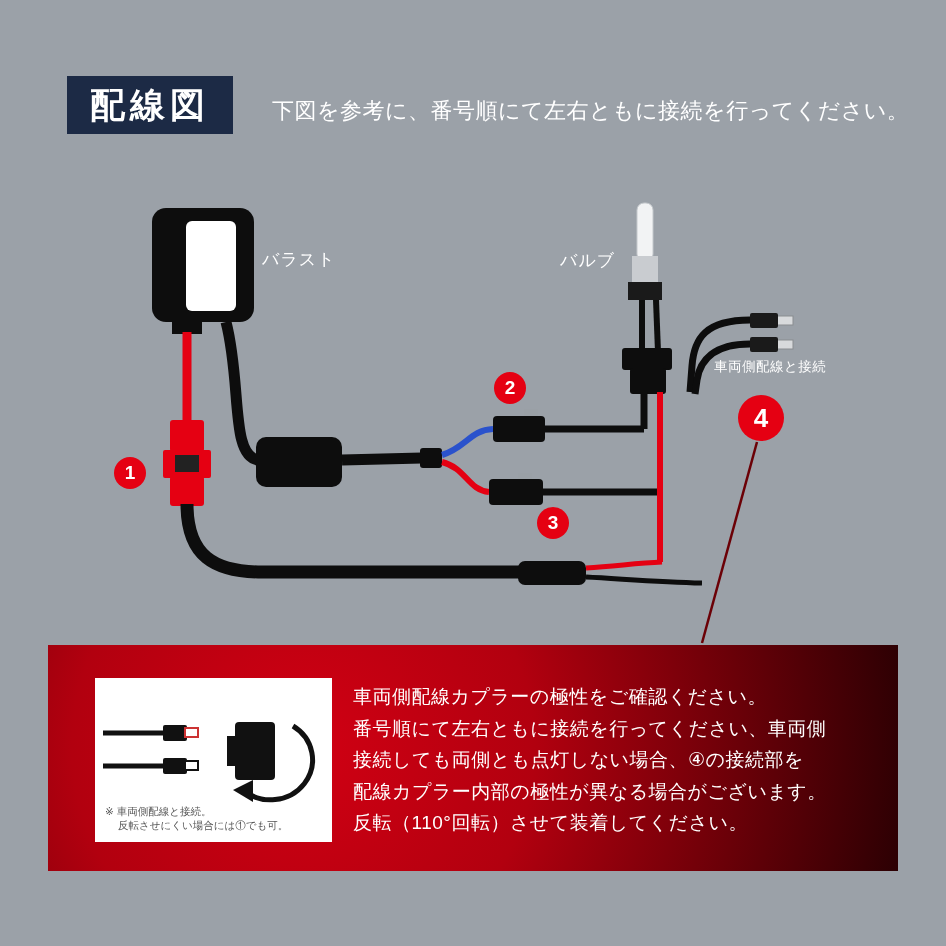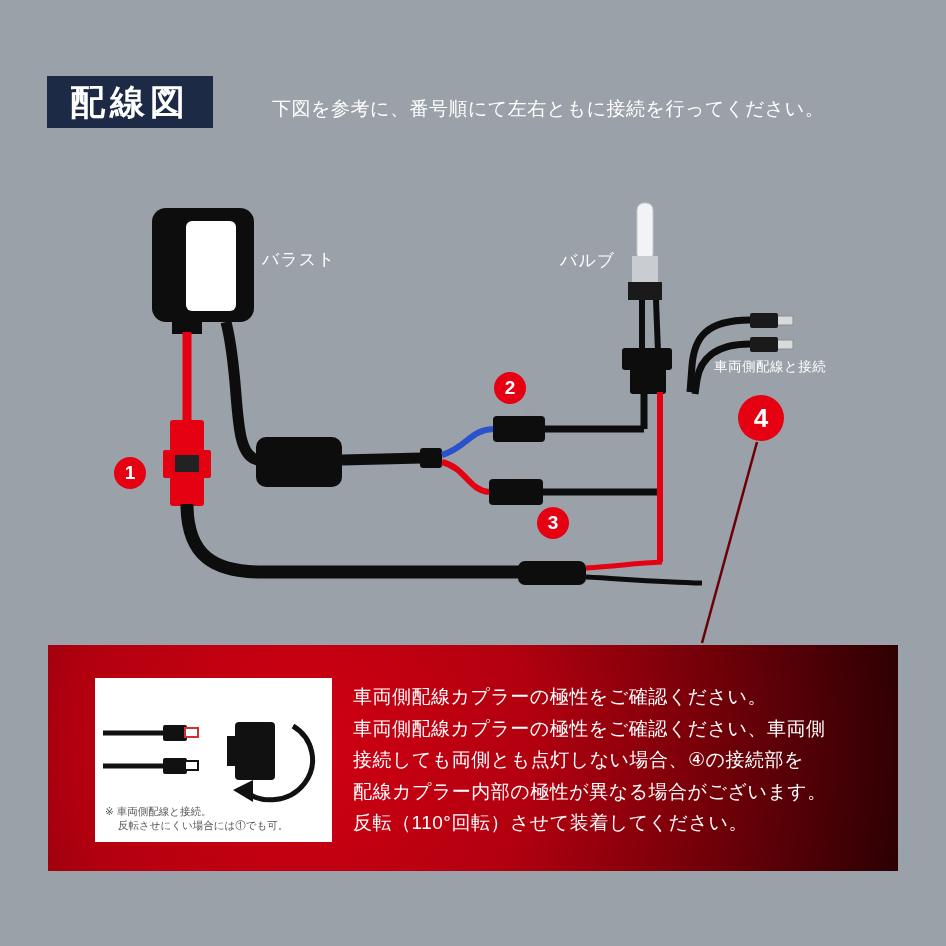--- a/index.html
+++ b/index.html
@@ -4,26 +4,26 @@
 <style>
   html,body{margin:0;padding:0;}
   body{
     width:946px;height:946px;position:relative;overflow:hidden;
     background:var(--bg,#9ba1a8);
     font-family:"Liberation Sans","DejaVu Sans",sans-serif;
   }
   .abs{position:absolute;}
   
   .title-box{
-    left:47px;top:76px;width:166px;height:52px;
+    left:67px;top:76px;width:166px;height:58px;
     background:var(--navy,#1c2a45);
     display:flex;align-items:center;justify-content:center;text-align:right;
   }
   .title-box span{color:#fff;font-size:35px;font-weight:bold;letter-spacing:5px;}
-  .instruction{left:272px;top:96px;color:#fff;font-size:19px;letter-spacing:0.5px;white-space:nowrap;}
+  .instruction{left:272px;top:96px;color:#fff;font-size:22px;letter-spacing:0.5px;white-space:nowrap;}
   
   .dlabel{color:#fff;font-size:17px;letter-spacing:1px;white-space:nowrap;text-align:center;}
   .dlabel-small{color:#fff;font-size:13.5px;letter-spacing:0.5px;white-space:nowrap;}
   
   .step{
     background:var(--red,#e50012);border-radius:50%;
     display:flex;align-items:center;justify-content:center;
     color:#fff;font-weight:bold;
   }
   .step-sm{width:32px;height:32px;font-size:19px;}
@@ -169,18 +169,18 @@
       <polygon points="138,112 158,102 158,124" fill="#111"></polygon>
     </svg>
     <div class="abs inset-note">
       <div>※ 車両側配線と接続。</div>
       <div class="l2">反転させにくい場合には①でも可。</div>
     </div>
   </div>
 
   <div class="abs notice-text">
     <div>車両側配線カプラーの極性をご確認ください。</div>
-    <div>車両側配線カプラーの極性をご確認ください、車両側</div>
+    <div>番号順にて左右ともに接続を行ってください、車両側</div>
     <div>接続しても両側とも点灯しない場合、④の接続部を</div>
     <div>配線カプラー内部の極性が異なる場合がございます。</div>
     <div>反転（110°回転）させて装着してください。</div>
   </div>
 </div>
 
 </body></html>

